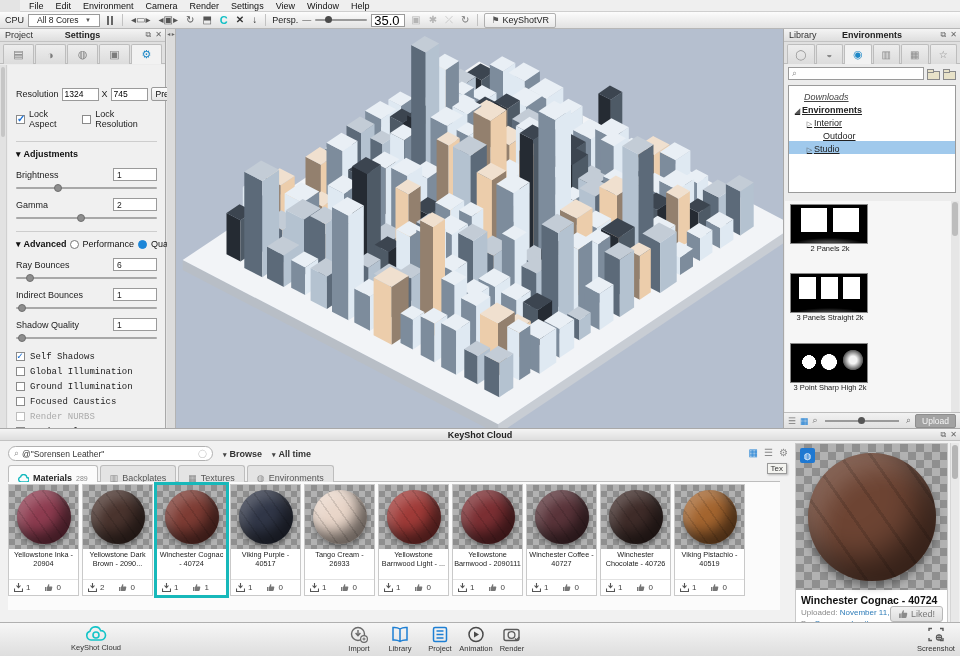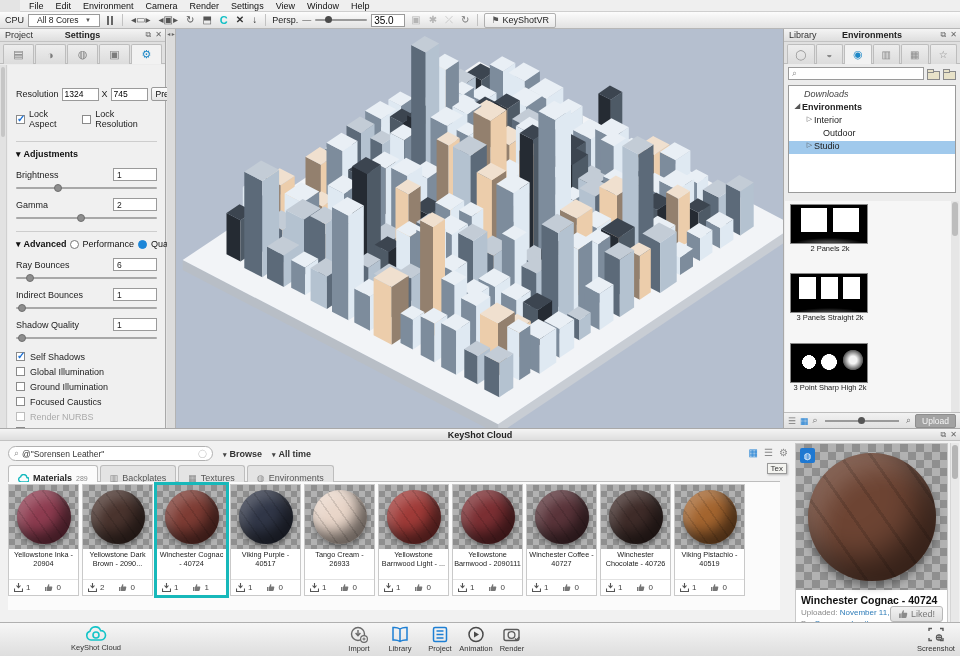--- a/index.html
+++ b/index.html
@@ -11,21 +11,21 @@
   #toolbar { position:absolute; left:0; top:12px; width:960px; height:17px; background:linear-gradient(#fcfcfc,#e2e2e2); border-bottom:1px solid #b7b7b7; display:flex; align-items:center; gap:4px; padding:0 5px; }
   .tsep { width:1px; height:12px; background:#c2c2c2; margin:0 2px; }
   .tico { font-size:10px; color:#555; padding:0 2px; line-height:12px; }
   .tico.teal { color:#12c0c6; font-weight:bold; font-size:11px; }
   .tico.dim { color:#b5b5b5; }
   .dropdown { display:flex; align-items:center; justify-content:space-between; width:72px; height:13px; background:#fff; border:1px solid #9a9a9a; font-size:8.5px; padding:0 8px; }
   .pausebars { display:inline-flex; gap:2px; padding:0 3px; }
   .pausebars i { width:2px; height:9px; background:#666; }
   .slider-sm { width:52px; height:2px; background:#9a9a9a; position:relative; border-radius:1px; }
   .slider-sm i { position:absolute; top:-3px; width:7px; height:7px; border-radius:50%; background:#4a4a4a; }
-  .numbox { width:34px; height:13px; background:#fff; border:1px solid #9a9a9a; font-size:10px; padding:0 2px; font-family:"Liberation Sans",sans-serif; }
+  .numbox { width:34px; height:13px; background:#fff; border:1px solid #9a9a9a; font-size:13px; padding:0 2px; font-family:"Liberation Sans",sans-serif; }
   .vrbtn { display:flex; align-items:center; gap:3px; height:15px; background:linear-gradient(#fdfdfd,#e8e8e8); border:1px solid #b0b0b0; border-radius:2px; padding:0 6px; font-size:9px; color:#222; }
   
   .wtitle { height:13px; background:linear-gradient(#f4f4f4,#dedede); border-bottom:1px solid #c2c2c2; display:flex; align-items:center; font-size:9px; position:relative; }
   .wtitle .tleft { position:absolute; left:5px; color:#333; }
   .wtitle .tcenter { width:100%; text-align:center; font-weight:bold; color:#222; }
   .wtitle .tbtns { position:absolute; right:3px; display:flex; gap:4px; color:#666; font-size:8px; }
   
   #project-panel { position:absolute; left:0; top:29px; width:166px; height:399px; background:#ececec; border-right:1px solid #a9a9a9; }
   #ptabs { height:22px; background:#e0e0e0; border-bottom:1px solid #bdbdbd; display:flex; padding:2px 3px 0 3px; gap:1px; }
   .ptab { flex:1; height:20px; background:linear-gradient(#ededed,#dcdcdc); border:1px solid #bdbdbd; border-bottom:none; border-radius:2px 2px 0 0; display:flex; align-items:center; justify-content:center; font-size:11px; color:#7c7c7c; }
@@ -42,21 +42,21 @@
   .cbl { font-size:9px; color:#222; }
   .sect { margin-top:12px; border-top:1px solid #cdcdcd; padding-top:7px; font-weight:bold; font-size:9px; color:#111; display:flex; align-items:center; gap:3px; }
   .prow { margin-top:9px; }
   .prow-top { display:flex; align-items:center; justify-content:space-between; }
   .pvalue { width:44px; height:13px; border:1px solid #9a9a9a; background:#fff; font-size:8.5px; padding:1px 3px; }
   .ptrack { margin-top:6px; height:2px; background:#a8a8a8; position:relative; border-radius:1px; }
   .pthumb { position:absolute; top:-3px; width:8px; height:8px; border-radius:50%; background:#8e8e8e; border:1px solid #6f6f6f; margin-left:-4px; }
   .radio { width:9px; height:9px; border-radius:50%; border:1px solid #777; background:#fff; display:inline-block; }
   .radio.on { background:#1d86d8; border-color:#1d86d8; }
   .radgrp { display:flex; align-items:center; gap:4px; font-weight:normal; }
-  #pcheckboxes { margin-top:10px; }
+  #pcheckboxes { margin-top:10px;font-family:Liberation Mono, monospace; }
   .cbrow { display:flex; align-items:center; gap:5px; height:15px; }
   .cbrow.disabled .cbl { color:#ababab; }
   .cbrow.disabled .cb { border-color:#bdbdbd; }
   .endline { border-top:1px solid #cdcdcd; margin-top:8px; }
   
   #splitter { position:absolute; left:167px; top:29px; width:9px; height:399px; background:#dcdcdc; border-right:1px solid #b3b3b3; }
   #splitter span { display:block; text-align:center; font-size:6px; color:#666; line-height:6px; margin-top:2px; }
   
   #viewport { position:absolute; left:176px; top:29px; width:607px; height:399px; background:#b5bfcf; overflow:hidden; }
   
@@ -64,21 +64,21 @@
   #ltabs { height:22px; background:#e0e0e0; border-bottom:1px solid #bdbdbd; display:flex; padding:2px 3px 0 3px; gap:1px; }
   .ltab { flex:1; height:20px; background:linear-gradient(#ededed,#dcdcdc); border:1px solid #bdbdbd; border-bottom:none; border-radius:2px 2px 0 0; display:flex; align-items:center; justify-content:center; font-size:10px; color:#8a8a8a; }
   .ltab.active { background:#f2f2f2; color:#1e88c7; font-size:11px; }
   #lsearchrow { display:flex; align-items:center; gap:3px; padding:3px 4px; }
   .searchbox { flex:1; display:flex; align-items:center; height:13px; background:#fff; border:1px solid #9a9a9a; padding:0 3px; gap:3px; }
   .searchbox input { border:none; outline:none; flex:1; font-size:8.5px; width:10px; font-family:"Liberation Sans",sans-serif;}
   .foldico { width:13px; height:10px; position:relative; }
   .foldico::before { content:""; position:absolute; left:0; top:2px; width:11px; height:7px; border:1px solid #8a8a8a; background:#e8e2c8; }
   .foldico::after { content:""; position:absolute; left:0; top:0px; width:5px; height:2px; border:1px solid #8a8a8a; background:#e8e2c8; }
   #ltree { margin:2px 4px; background:#fff; border:1px solid #9a9a9a; height:108px; padding-top:3px; overflow:hidden; }
-  .trow { display:flex; align-items:flex-start; height:13px; font-size:9px; color:#222; }
+  .trow { display:flex; align-items:flex-end; height:13px; font-size:9px; color:#222;text-decoration:underline; }
   .trow .arr { width:9px; text-align:center; font-size:7px; color:#555; }
   .trow.i { font-style:italic; color:#444; }
   .trow.b { font-weight:bold; }
   .trow.sel { background:#a0c9ec; }
   
   #lthumbs { position:absolute; left:1px; right:9px; top:172px; bottom:16px; background:#f6f6f6; overflow:hidden; padding:3px 2px 0 4px; display:flex; flex-wrap:wrap; }
   .ethumb { width:80px; margin:0 1px 2px 1px; }
   .eimg { width:78px; height:40px; background:#000; border:1px solid #888; background-repeat:no-repeat; }
   .ecap { text-align:center; font-size:7.5px; color:#222; height:10px; line-height:10px; white-space:nowrap; overflow:hidden; }
   .t-panels2 { background-image:linear-gradient(#fff,#fff),linear-gradient(#fff,#fff),radial-gradient(ellipse 70% 45% at 50% 110%, rgba(255,255,255,.5), transparent 70%); background-size:26px 24px,26px 24px,100% 60%; background-position:10px 3px,42px 3px,0 100%; }

